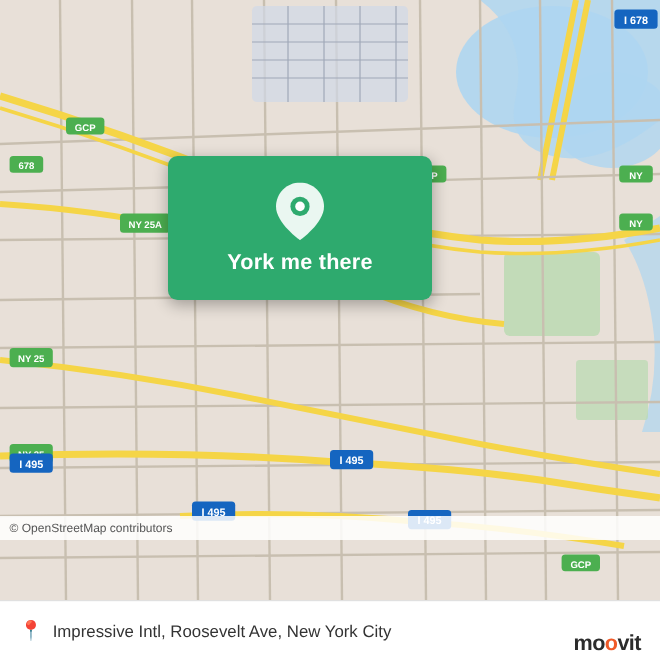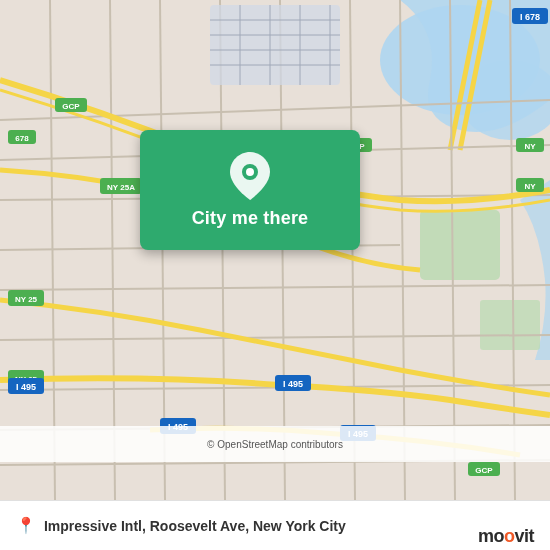--- a/index.html
+++ b/index.html
@@ -52,31 +52,30 @@
 
     #cta-label {
       color: white;
       font-size: 18px;
       font-weight: 600;
       letter-spacing: 0.2px;
     }
 
     #attribution-bar {
       width: 550px;
-      height: 36px;
+      height: 20px;
       background: rgba(255,255,255,0.85);
       position: absolute;
-      bottom: 38px;
+      bottom: 50px;
       left: 0;
       display: flex;
       align-items: center;
       padding: 0 8px;
       font-size: 10px;
       color: #555;
-      justify-content: center;
     }
 
     #footer-bar {
       width: 550px;
       height: 50px;
       background-color: #ffffff;
       position: absolute;
       bottom: 0;
       left: 0;
       display: flex;
@@ -88,21 +87,21 @@
 
     #footer-location-icon {
       color: #555;
       font-size: 16px;
       flex-shrink: 0;
     }
 
     #footer-text {
       font-size: 14px;
       color: #333;
-      font-weight: 700;
+      font-weight: 400;
     }
 
     #moovit-logo {
       margin-left: auto;
       font-size: 18px;
       font-weight: 700;
       color: #2c2c2c;
       letter-spacing: -0.5px;
       margin-top: 22px;
     }
@@ -217,21 +216,21 @@
     <line x1="300" y1="5" x2="300" y2="85" stroke="#a0a8b8" stroke-width="1"></line>
     <line x1="330" y1="5" x2="330" y2="85" stroke="#a0a8b8" stroke-width="1"></line>
   </svg>
 
   <div id="cta-card">
     <svg id="location-pin-icon" viewBox="0 0 40 48" xmlns="http://www.w3.org/2000/svg">
       <path d="M20 0 C9 0 0 9 0 20 C0 34 20 48 20 48 C20 48 40 34 40 20 C40 9 31 0 20 0 Z" fill="white" opacity="0.9"></path>
       <circle cx="20" cy="20" r="8" fill="#2eaa6e"></circle>
       <circle cx="20" cy="20" r="4" fill="white"></circle>
     </svg>
-    <span id="cta-label">City me there</span>
+    <span id="cta-label">York me there</span>
   </div>
 
   <div id="attribution-bar">
     <span>© OpenStreetMap contributors</span>
   </div>
 </div>
 
 <div id="footer-bar">
   <span id="footer-location-icon">📍</span>
   <span id="footer-text">Impressive Intl, Roosevelt Ave, New York City</span>

